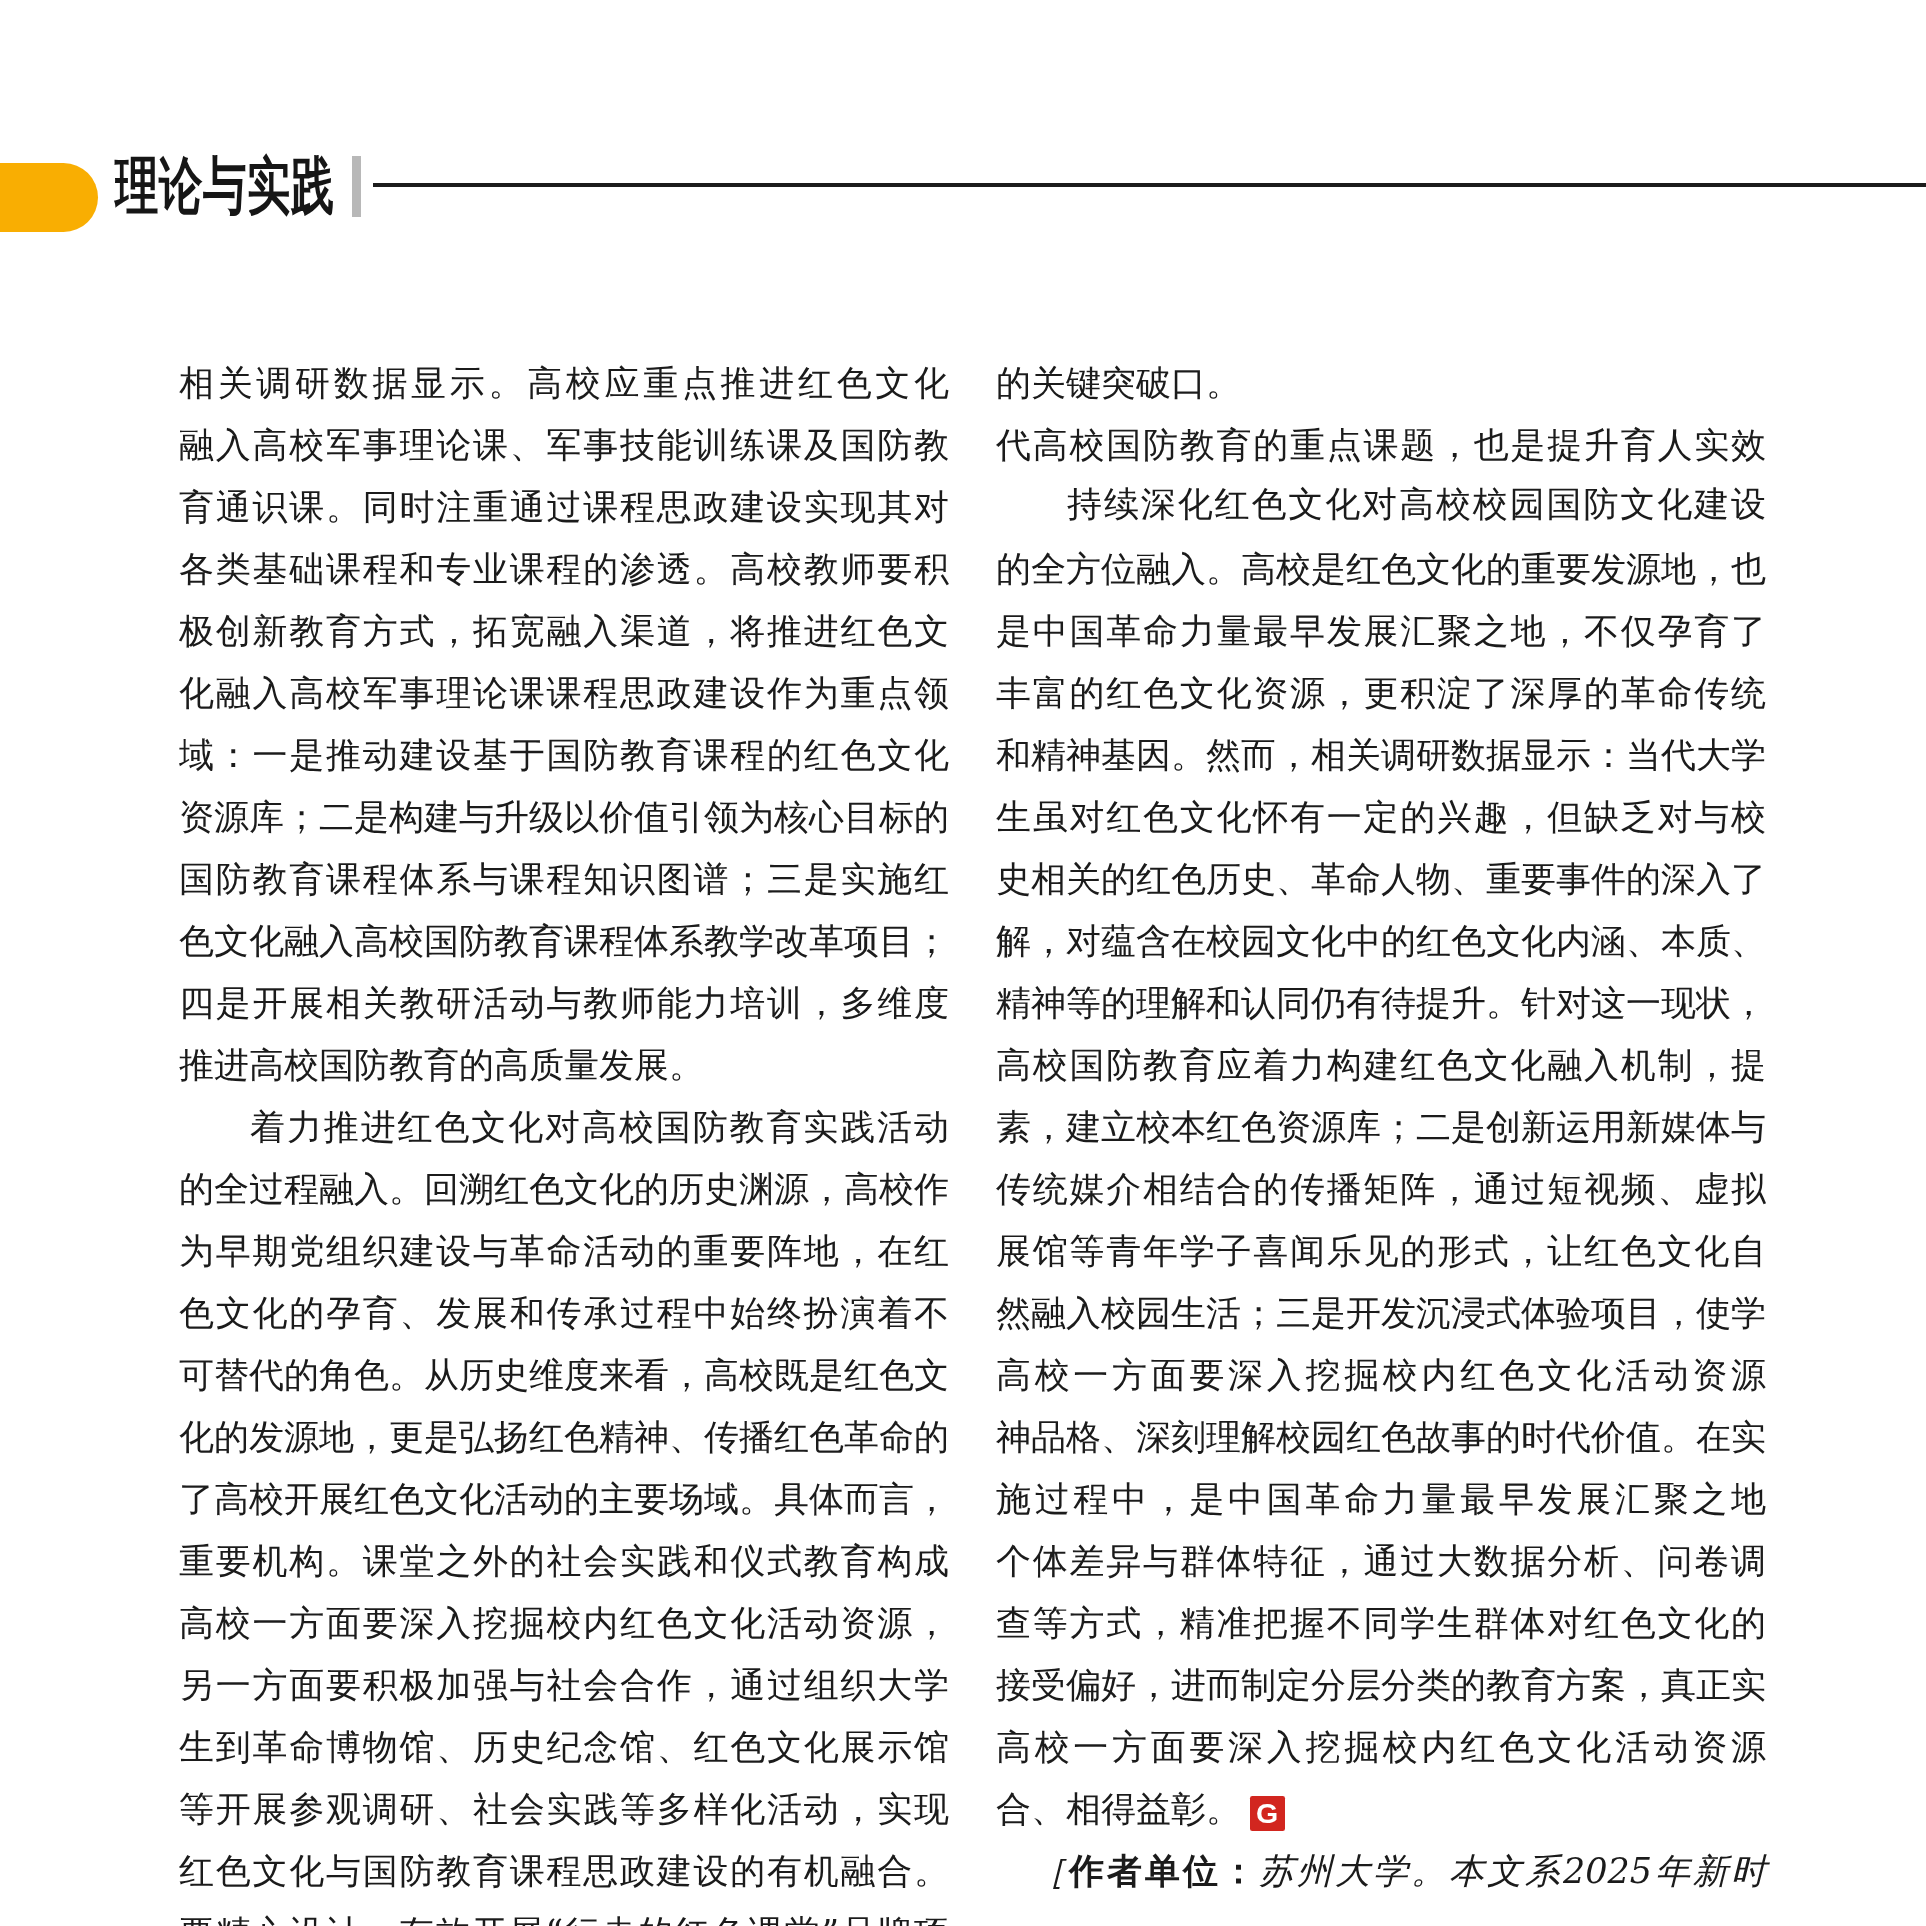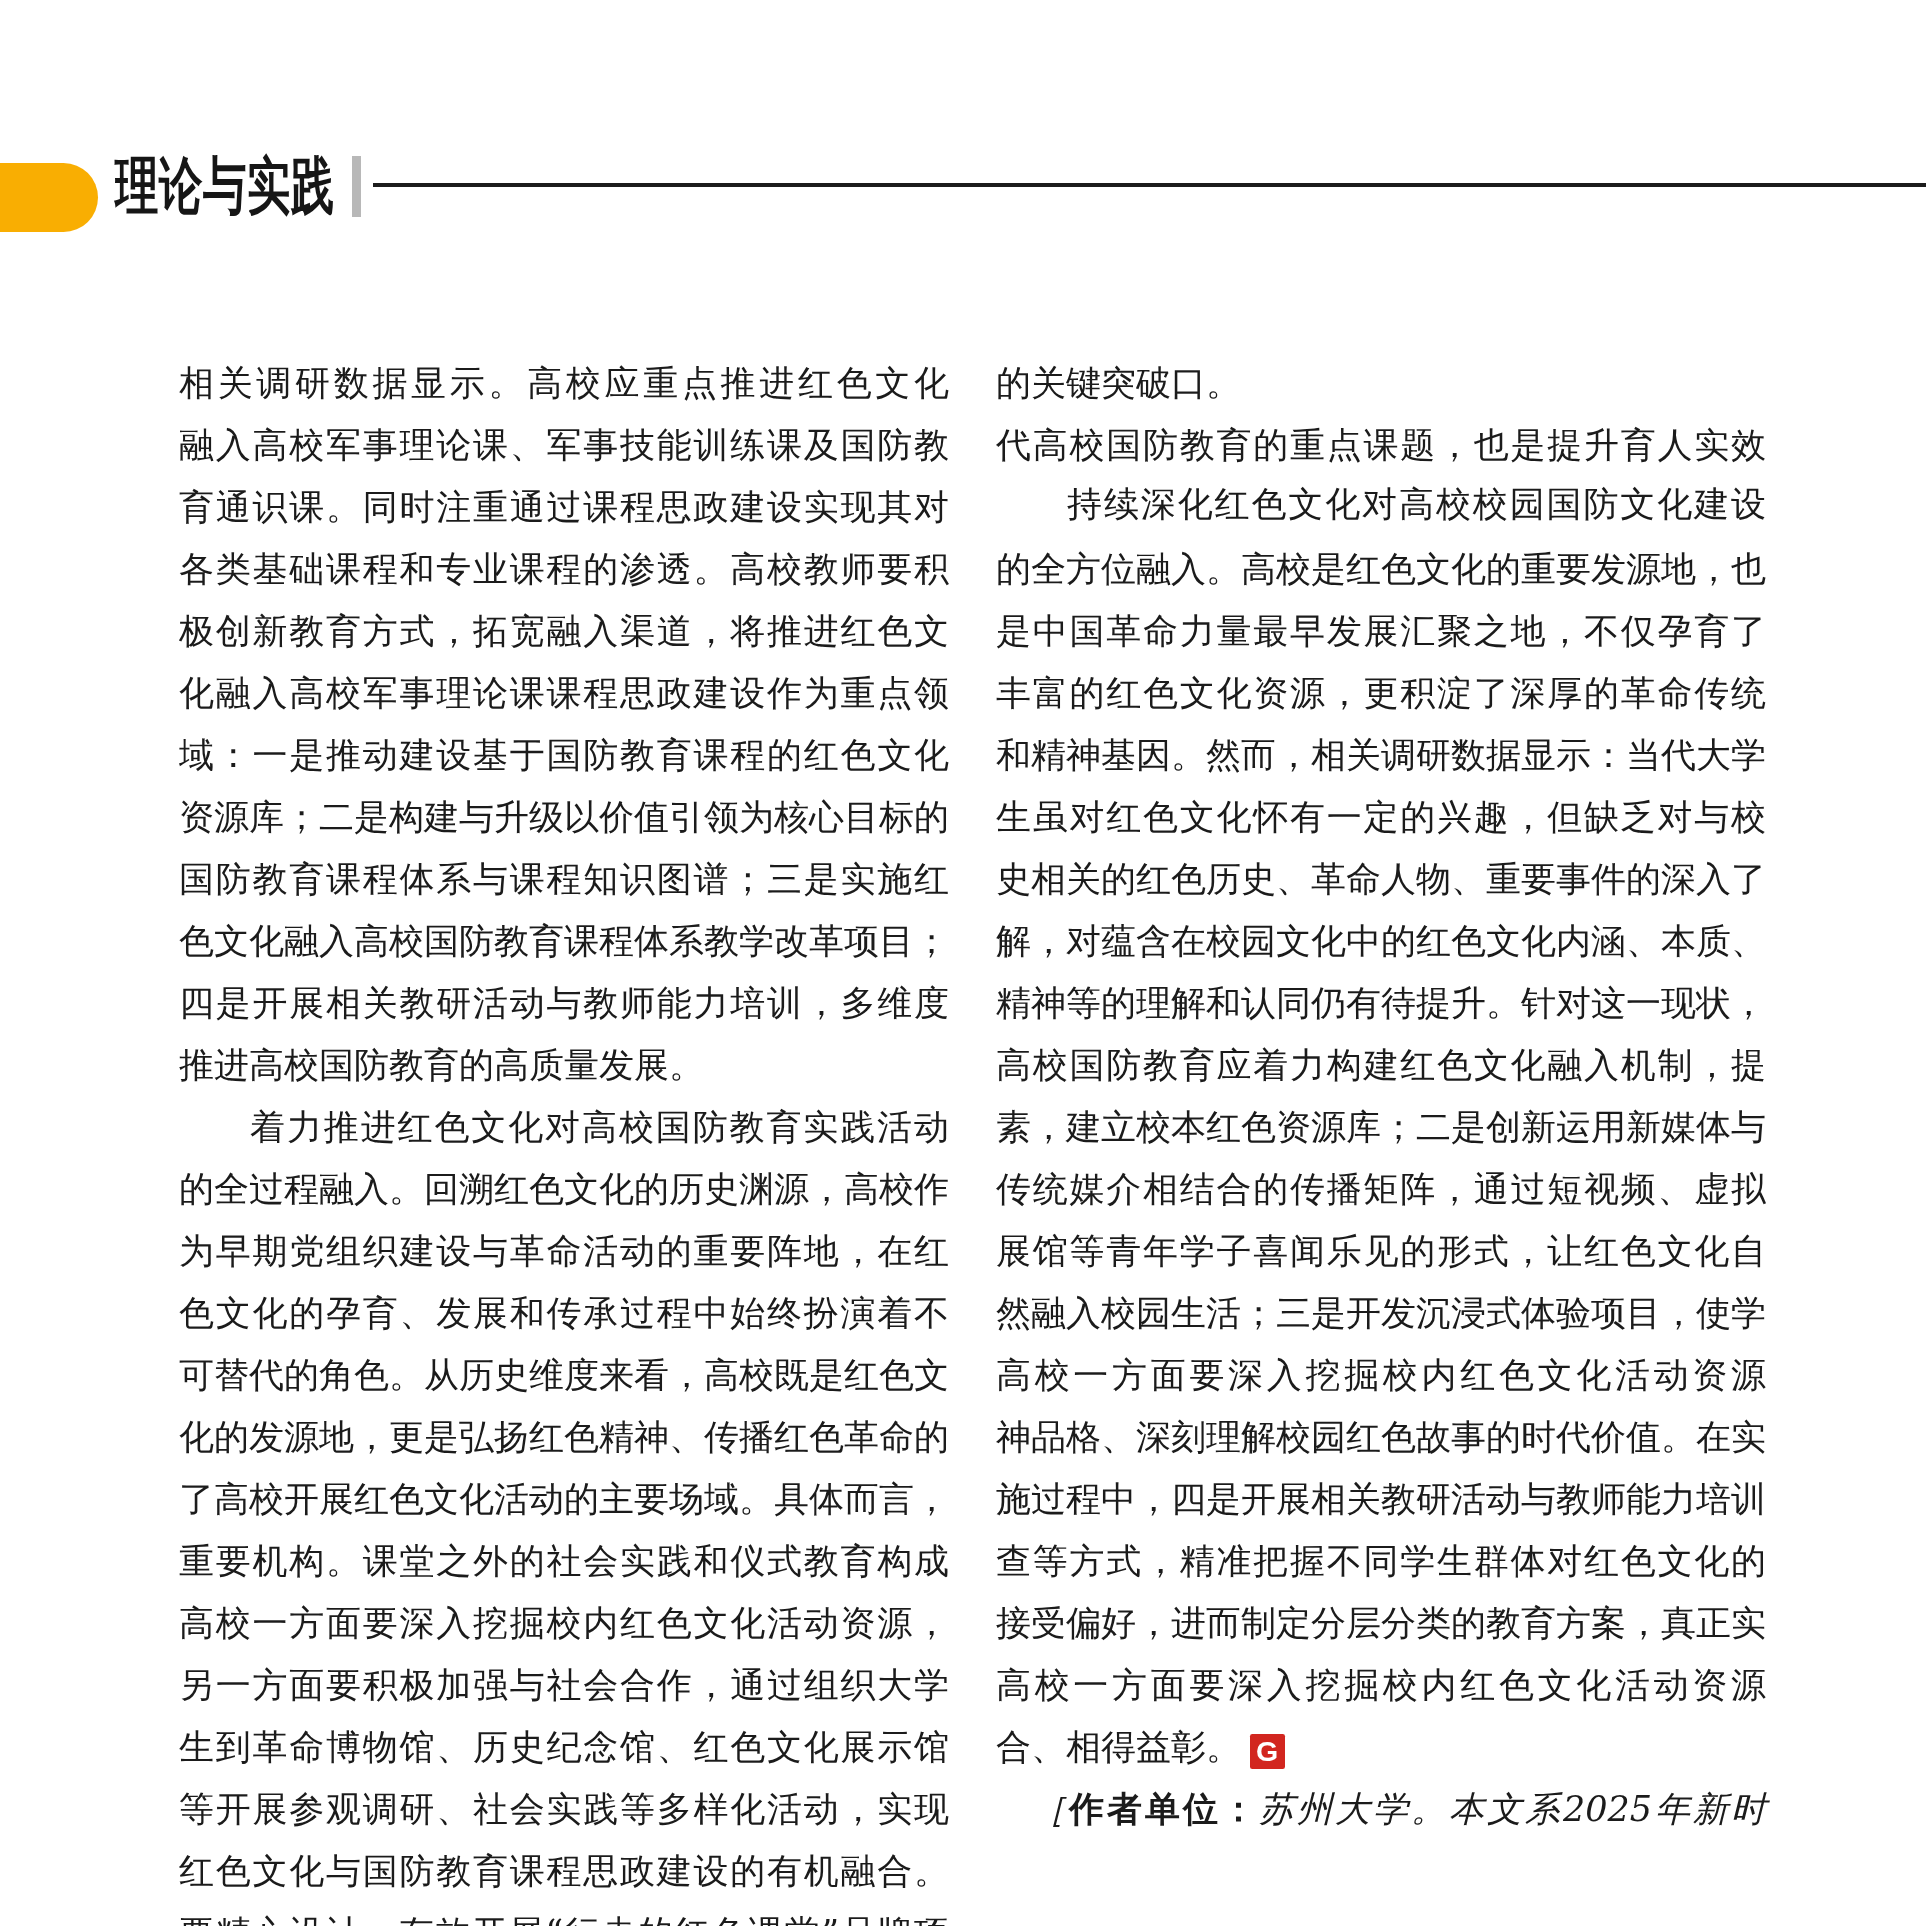--- a/index.html
+++ b/index.html
@@ -83,21 +83,22 @@
       <div class="tline">史相关的红色历史、革命人物、重要事件的深入了</div>
       <div class="tline">解，对蕴含在校园文化中的红色文化内涵、本质、</div>
       <div class="tline">精神等的理解和认同仍有待提升。针对这一现状，</div>
       <div class="tline">高校国防教育应着力构建红色文化融入机制，提</div>
       <div class="tline">素，建立校本红色资源库；二是创新运用新媒体与</div>
       <div class="tline">传统媒介相结合的传播矩阵，通过短视频、虚拟</div>
       <div class="tline">展馆等青年学子喜闻乐见的形式，让红色文化自</div>
       <div class="tline">然融入校园生活；三是开发沉浸式体验项目，使学</div>
       <div class="tline">高校一方面要深入挖掘校内红色文化活动资源</div>
       <div class="tline">神品格、深刻理解校园红色故事的时代价值。在实</div>
-      <div class="tline">施过程中，四是开展相关教研活动与教师能力培训</div>
+      <div class="tline">施过程中，是中国革命力量最早发展汇聚之地</div>
+      <div class="tline">个体差异与群体特征，通过大数据分析、问卷调</div>
       <div class="tline">查等方式，精准把握不同学生群体对红色文化的</div>
       <div class="tline">接受偏好，进而制定分层分类的教育方案，真正实</div>
       <div class="tline">高校一方面要深入挖掘校内红色文化活动资源</div>
       <div class="tline last-left">合、相得益彰。<span class="gmark" style="background: rgb(210, 38, 31);">G</span></div>
       <div class="tline author" style="text-indent: 35px;">［<b>作者单位：</b>苏州大学。本文系2025年新时</div>
     </div>
 
 </div>
 
 

